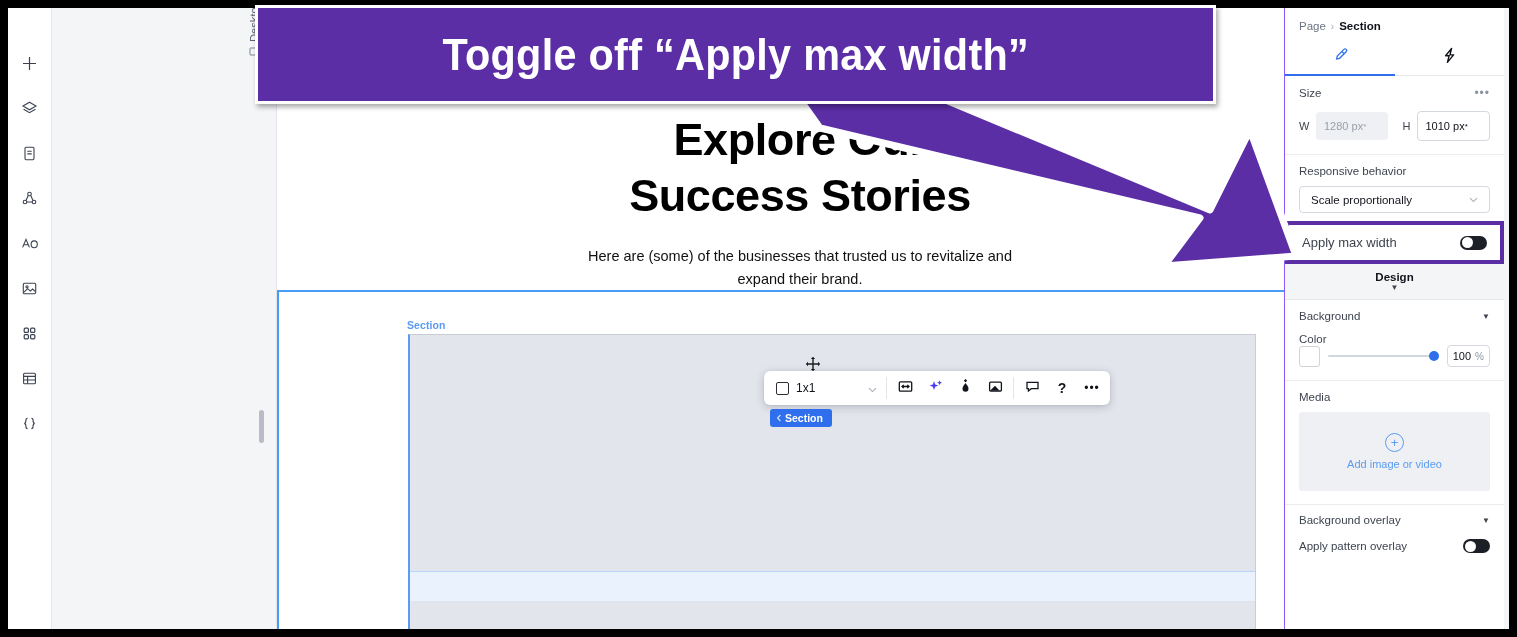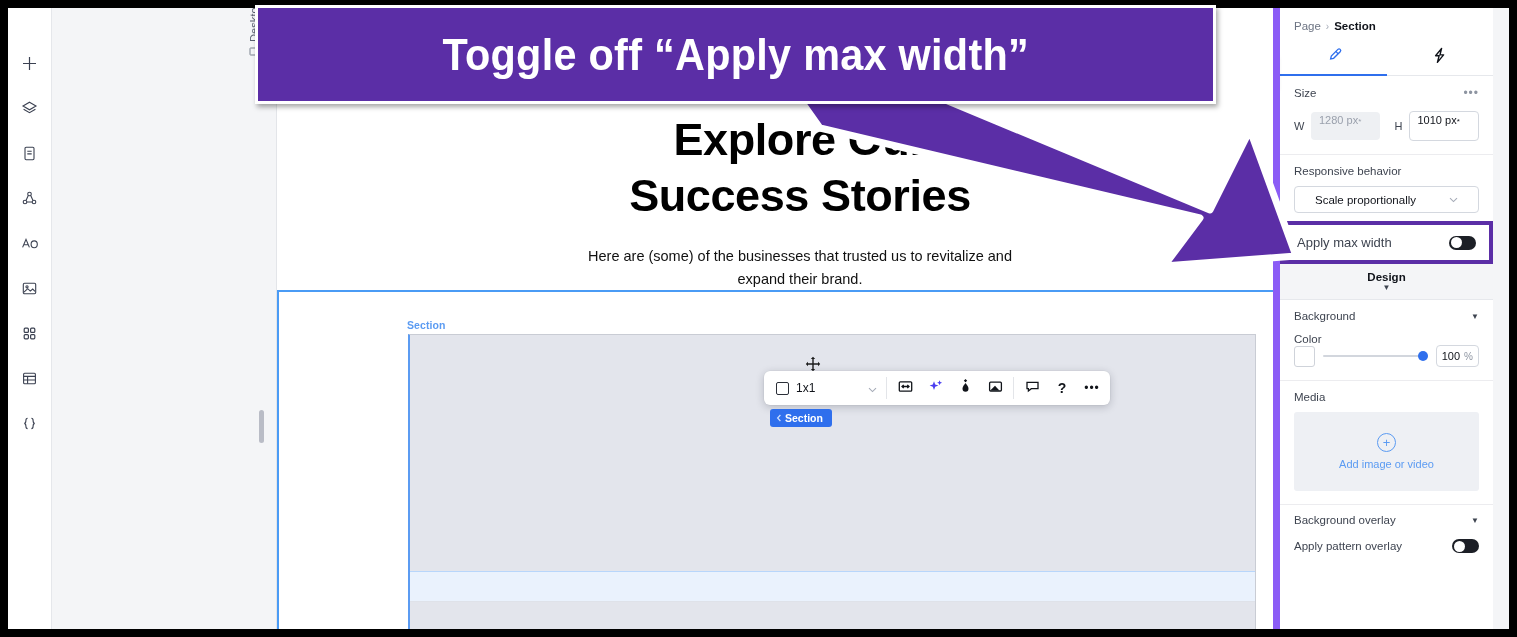--- a/index.html
+++ b/index.html
@@ -216,24 +216,24 @@
     padding: 3px 9px 3px 6px;
     border-radius: 3px;
     display: flex; align-items: center; gap: 3px;
     z-index: 7;
     cursor: pointer;
   }
 
   
   .panel {
     position: absolute;
-    right: 16px; top: 0;
+    right: 5px; top: 0;
     width: 220px; height: 100%;
     background: #fff;
-    border-left: 7px solid #8b5cf6;
+    border-left: 1px solid #8b5cf6;
     z-index: 6;
     overflow: hidden;
   }
   .panel-collapse {
     position: absolute;
     left: -20px; top: 48px;
     width: 20px; height: 34px;
     background: #fff;
     border: 1px solid #e3e5e9;
     border-right: none;
@@ -272,36 +272,36 @@
   .size-row {
     display: flex; align-items: center;
     margin-top: 11px;
     gap: 6px;
   }
   .size-lab { font-size: 11px; color: #3e4450; width: 11px; }
   .size-field {
     flex: 1;
     height: 25px;
     border-radius: 4px;
-    display: flex; align-items: flex-end;
+    display: flex; align-items: center;
     padding: 14px 8px;
     font-size: 11px;
   }
   .size-field.dis { background: #eef0f3; color: #9aa0ac; }
   .size-field.on { background: #fff; border: 1px solid #d4d8df; color: #10131a; }
   .size-field sup { font-size: 8px; }
 
   .field-label { font-size: 11.5px; color: #3e4450; }
   .select {
     margin-top: 9px;
     height: 27px;
     border: 1px solid #d4d8df;
     border-radius: 4px;
     display: flex; align-items: center; justify-content: space-between;
-    padding: 0 20px;
+    padding: 0 11px;
     font-size: 11.5px;
     color: #10131a;
     cursor: pointer;
   }
   .select .cd { color: #a6acb8; font-size: 9px; }
 
   
   .hl-wrap {
     position: relative;
     margin: 0;

